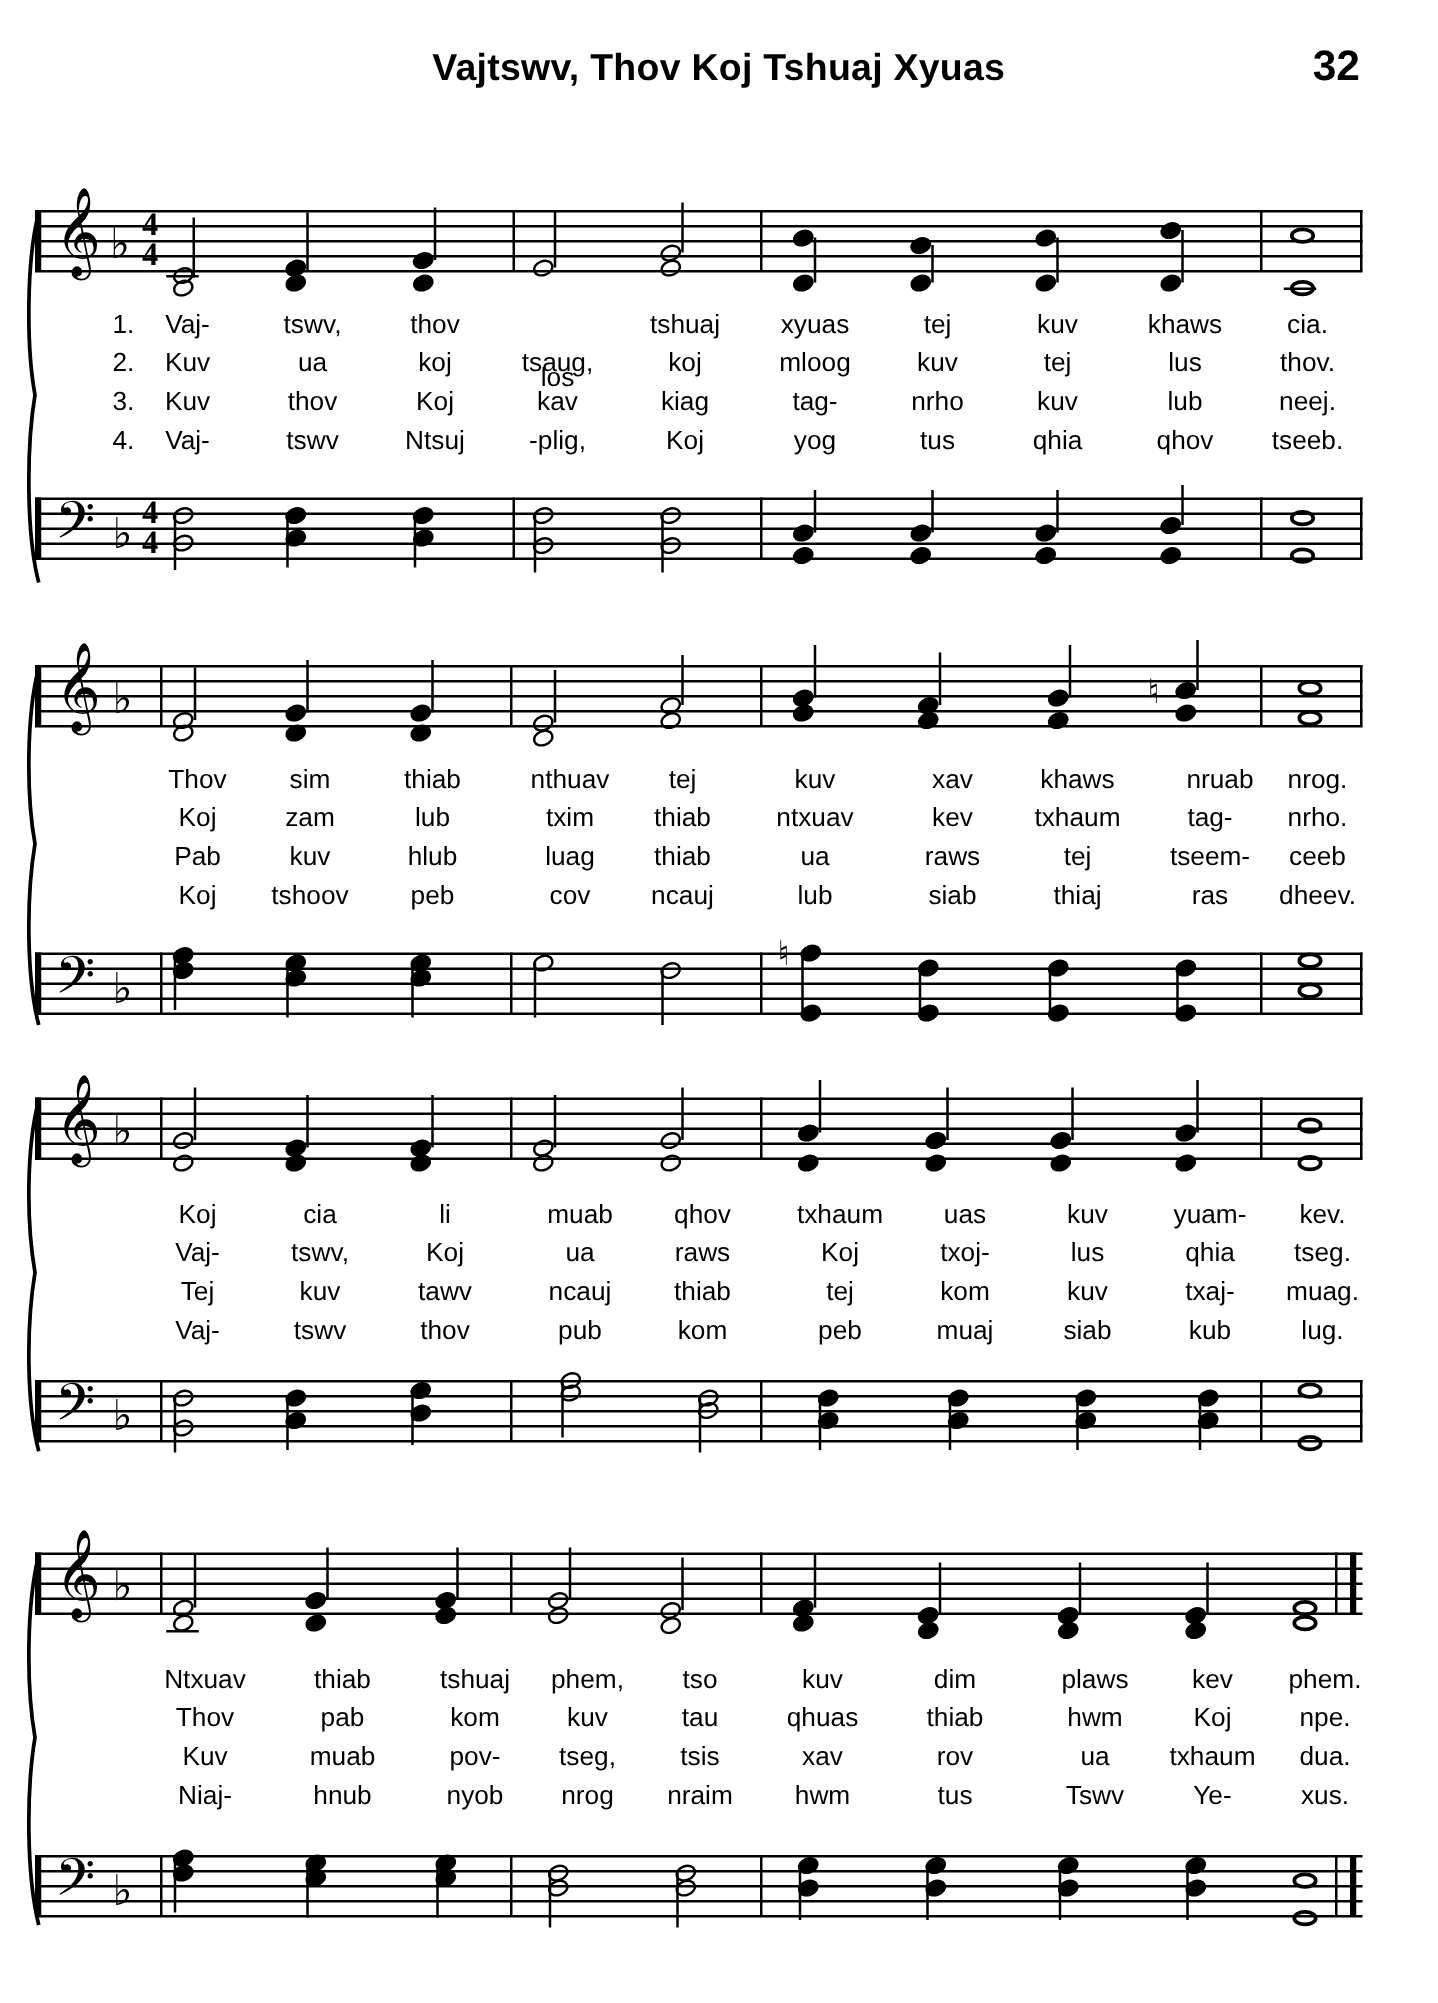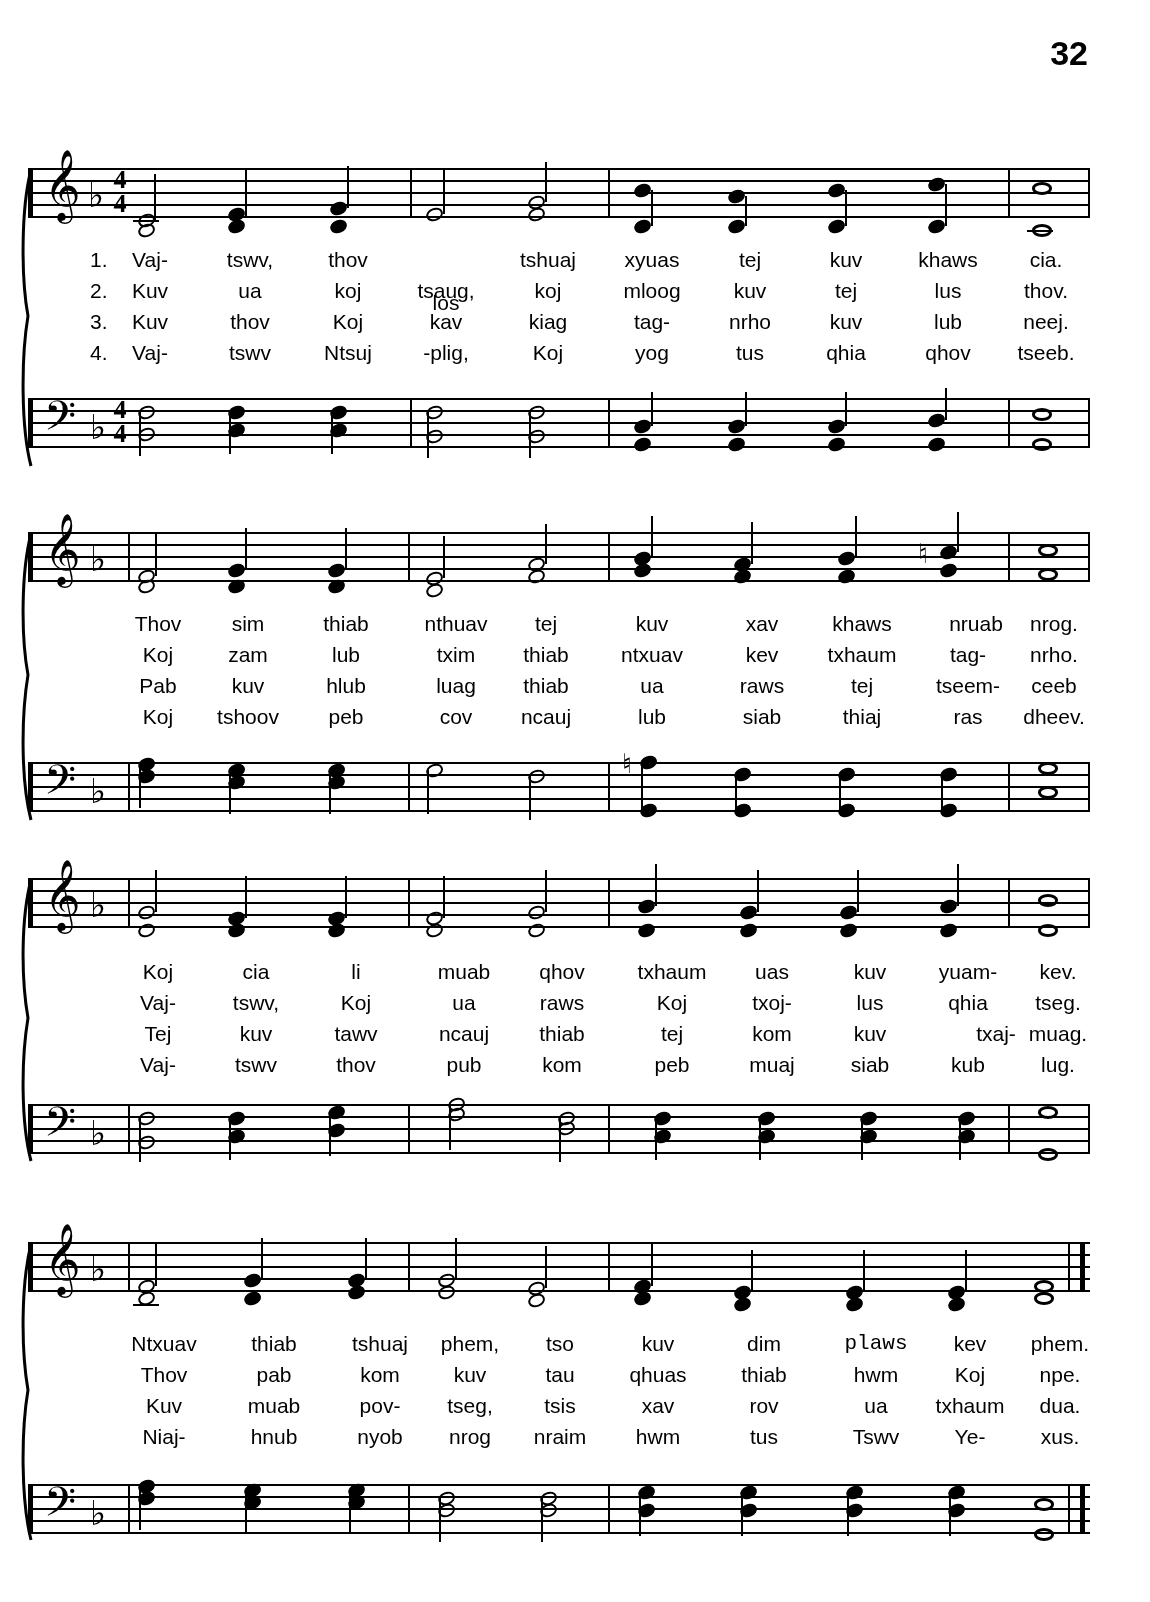--- a/index.html
+++ b/index.html
@@ -193,20 +193,21 @@
     position: absolute;
     font-size: 21px;
     text-align: right;
   }
 </style>
 </head>
 <body>
 
 <div class="page">
 
+  <div class="title">Vajtswv, Thov Koj Tshuaj Xyuas</div>
   <div class="page-number">32</div>
 
   <div class="system sys1">
 
     <div class="staff-block">
       <div class="staff" style="top:20px;">
         <div class="line"></div>
           <div class="line"></div>
           <div class="line"></div>
           <div class="line"></div>
@@ -649,21 +650,21 @@
       </div>
       <div class="lyric-line">
         <span class="lyric-cell" style="left:130px;">Tej</span>
         <span class="lyric-cell" style="left:228px;">kuv</span>
         <span class="lyric-cell" style="left:328px;">tawv</span>
         <span class="lyric-cell" style="left:436px;">ncauj</span>
         <span class="lyric-cell" style="left:534px;">thiab</span>
         <span class="lyric-cell" style="left:644px;">tej</span>
         <span class="lyric-cell" style="left:744px;">kom</span>
         <span class="lyric-cell" style="left:842px;">kuv</span>
-        <span class="lyric-cell" style="left:968px;">txaj-</span>
+        <span class="lyric-cell" style="left:940px;">txaj-</span>
         <span class="lyric-cell" style="left:1030px;">muag.</span>
       </div>
       <div class="lyric-line">
         <span class="lyric-cell" style="left:130px;">Vaj-</span>
         <span class="lyric-cell" style="left:228px;">tswv</span>
         <span class="lyric-cell" style="left:328px;">thov</span>
         <span class="lyric-cell" style="left:436px;">pub</span>
         <span class="lyric-cell" style="left:534px;">kom</span>
         <span class="lyric-cell" style="left:644px;">peb</span>
         <span class="lyric-cell" style="left:744px;">muaj</span>
@@ -799,21 +800,21 @@
 
     <div class="lyrics" style="top:100px;">
       <div class="lyric-line">
         <span class="lyric-cell" style="left:136px;">Ntxuav</span>
         <span class="lyric-cell" style="left:246px;">thiab</span>
         <span class="lyric-cell" style="left:352px;">tshuaj</span>
         <span class="lyric-cell" style="left:442px;">phem,</span>
         <span class="lyric-cell" style="left:532px;">tso</span>
         <span class="lyric-cell" style="left:630px;">kuv</span>
         <span class="lyric-cell" style="left:736px;">dim</span>
-        <span class="lyric-cell" style="left:848px;font-family:Liberation Mono, monospace;">plaws</span>
+        <span class="lyric-cell" style="left:848px;">plaws</span>
         <span class="lyric-cell" style="left:942px;">kev</span>
         <span class="lyric-cell" style="left:1032px;">phem.</span>
       </div>
       <div class="lyric-line">
         <span class="lyric-cell" style="left:136px;">Thov</span>
         <span class="lyric-cell" style="left:246px;">pab</span>
         <span class="lyric-cell" style="left:352px;">kom</span>
         <span class="lyric-cell" style="left:442px;">kuv</span>
         <span class="lyric-cell" style="left:532px;">tau</span>
         <span class="lyric-cell" style="left:630px;">qhuas</span>

